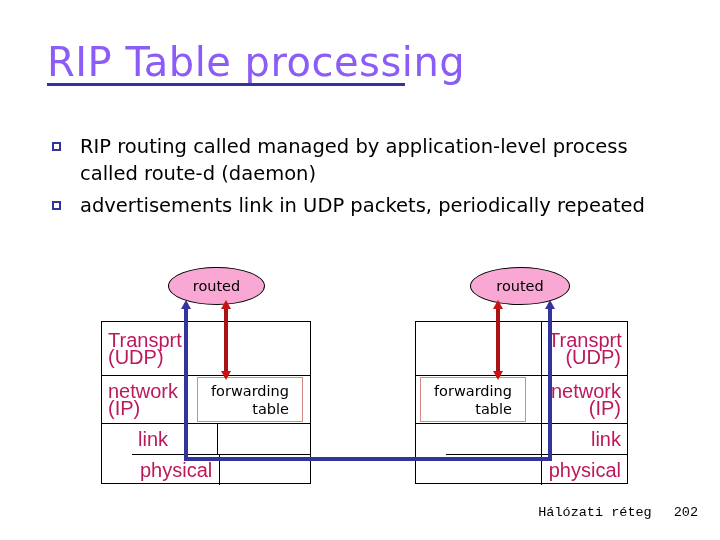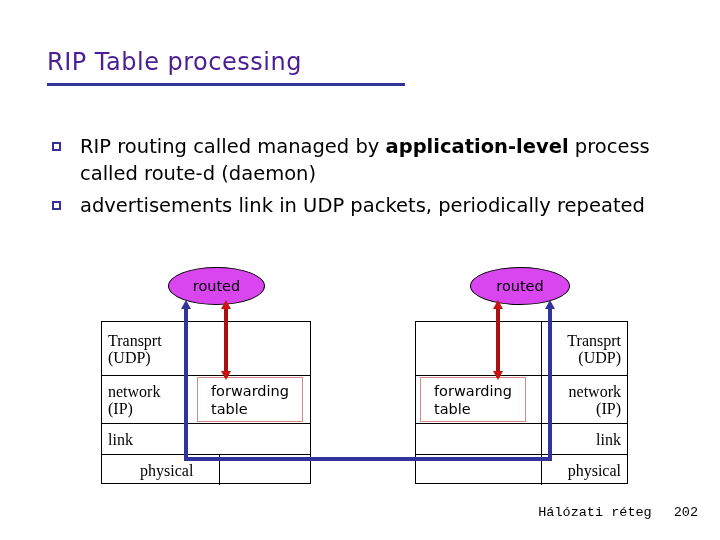--- a/index.html
+++ b/index.html
@@ -15,23 +15,23 @@
     font-family: "DejaVu Sans", sans-serif;
     color: #000000;
   }
 
   
   #slide-title {
     position: absolute;
     left: 47px;
     top: 44px;
     font-family: "DejaVu Sans", sans-serif;
-    font-size: 24px;
+    font-size: 40px;
     font-weight: normal;
-    color: #4c1d95;
+    color: #8b5cf6;
     letter-spacing: 0.5px;
     white-space: nowrap;
     line-height: 36px;
     text-align: center;
   }
   #title-underline {
     position: absolute;
     left: 47px;
     top: 83px;
     width: 358px;
@@ -56,29 +56,29 @@
     background: #ffffff;
   }
   .bullet-text {
     margin-left: 28px;
     font-size: 19.5px;
     line-height: 27px;
     color: #000000;
     font-family: "DejaVu Sans", sans-serif;
   }
   .bullet-text b {
-    font-weight: bold;
+    font-weight: normal;
     margin-top: 19px;
   }
 
   .ellipse {
     position: absolute;
     border: 1.4px solid #000000;
     border-radius: 50%;
-    background: #d946ef;
+    background: #f9a8d4;
     box-sizing: border-box;
     display: flex;
     align-items: center;
     justify-content: center;
     font-size: 14.5px;
     font-family: "DejaVu Sans", sans-serif;
     color: #000000;
     z-index: 6;
   }
   #ellipse-left  { left: 168px; top: 267px; width: 97px; height: 38px; }
@@ -98,50 +98,50 @@
   .stack-row {
     position: relative;
     box-sizing: border-box;
     border-bottom: 1.4px solid #000000;
     display: flex;
     align-items: center;
   }
   .stack-row:last-child { border-bottom: none; }
   .row-transport { height: 54px; }
   .row-network   { height: 48px; }
-  .row-link      { height: 31px; }
+  .row-link      { height: 31px; margin-left: 30px; }
   .row-physical  { height: 30px; margin-left: 32px; }
 
   .cell-label {
     box-sizing: border-box;
-    font-size: 16px;
+    font-size: 20px;
     line-height: 17px;
-    font-family: Liberation Serif, serif;
-    color: #000000;
+    font-family: Liberation Sans, sans-serif;
+    color: #be185d;
     padding: 0 6px;
     width: 85px;
     flex: 0 0 85px;
   }
   #stack-left .cell-label  { text-align: left; }
   #stack-right .cell-label { text-align: right; order: 2; }
 
   .cell-spacer { flex: 1 1 auto; }
   #stack-left .cell-spacer  { border-left: 1.4px solid #000000; height: 100%; }
   #stack-right .cell-spacer { border-right: 1.4px solid #000000; height: 100%; order: 1; }
 
   
   .fwd-box {
     position: absolute;
     border: 1.4px solid #d48a86;
     box-sizing: border-box;
     background: #ffffff;
     display: flex;
     align-items: center;
     justify-content: center;
-    text-align: left;
+    text-align: right;
     font-size: 14.5px;
     line-height: 18px;
     font-family: "DejaVu Sans", sans-serif;
     color: #000000;
     z-index: 5;
   }
   #fwd-left  { left: 197px; top: 377px; width: 106px; height: 45px; }
   #fwd-right { left: 420px; top: 377px; width: 106px; height: 45px; }
 
   

